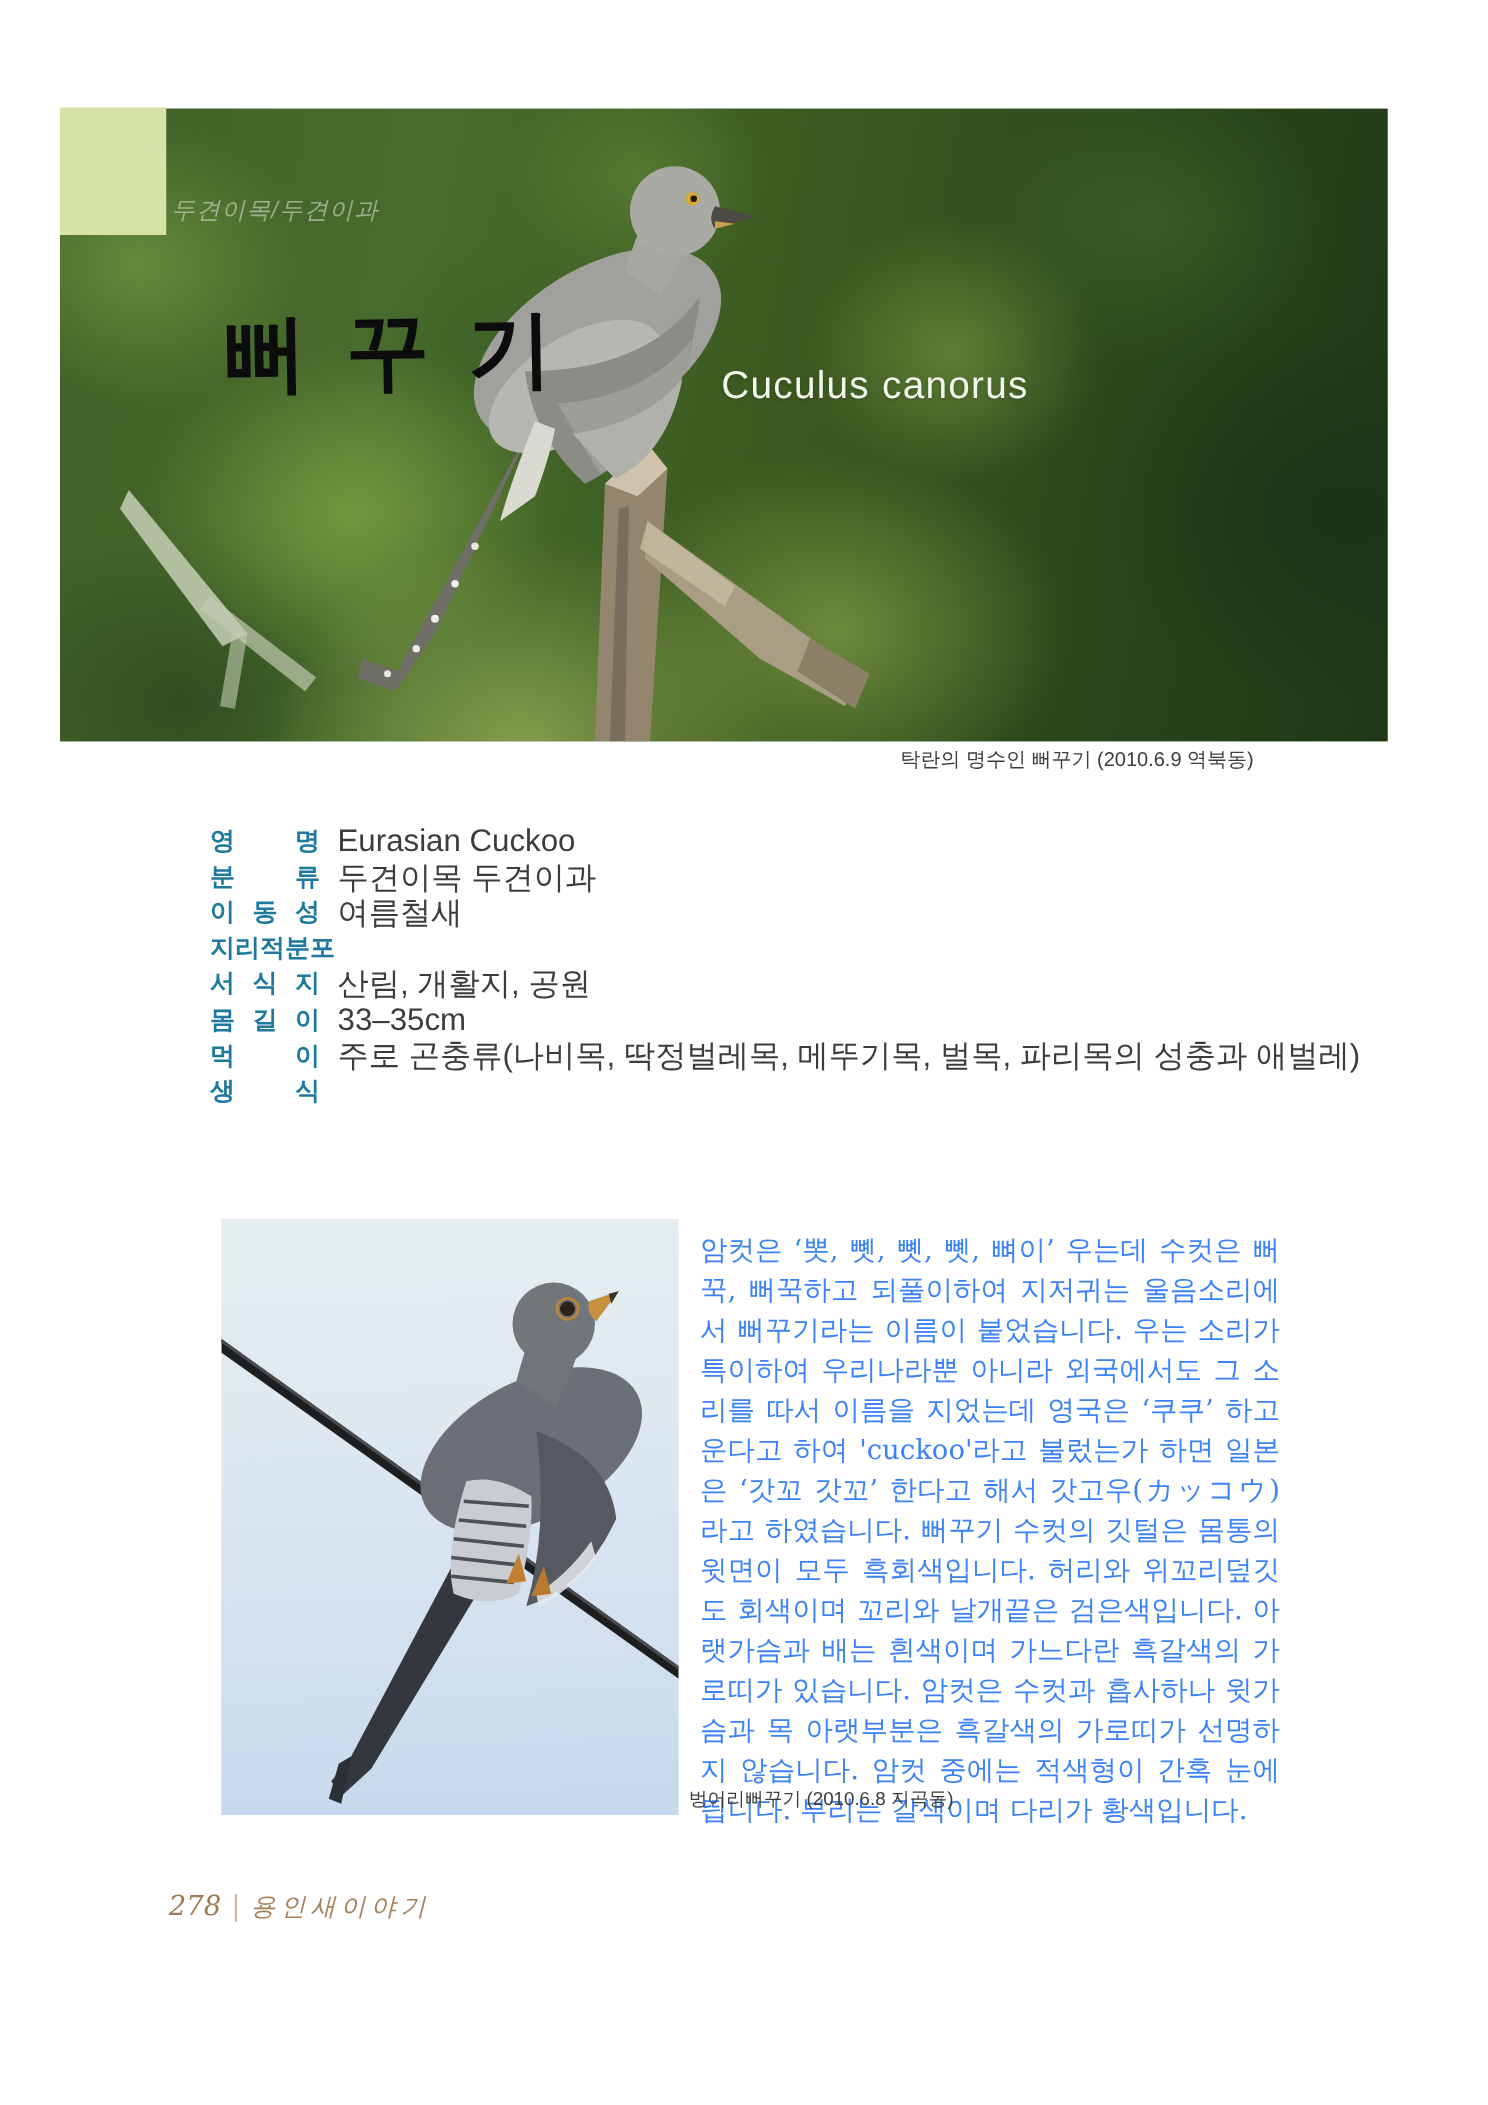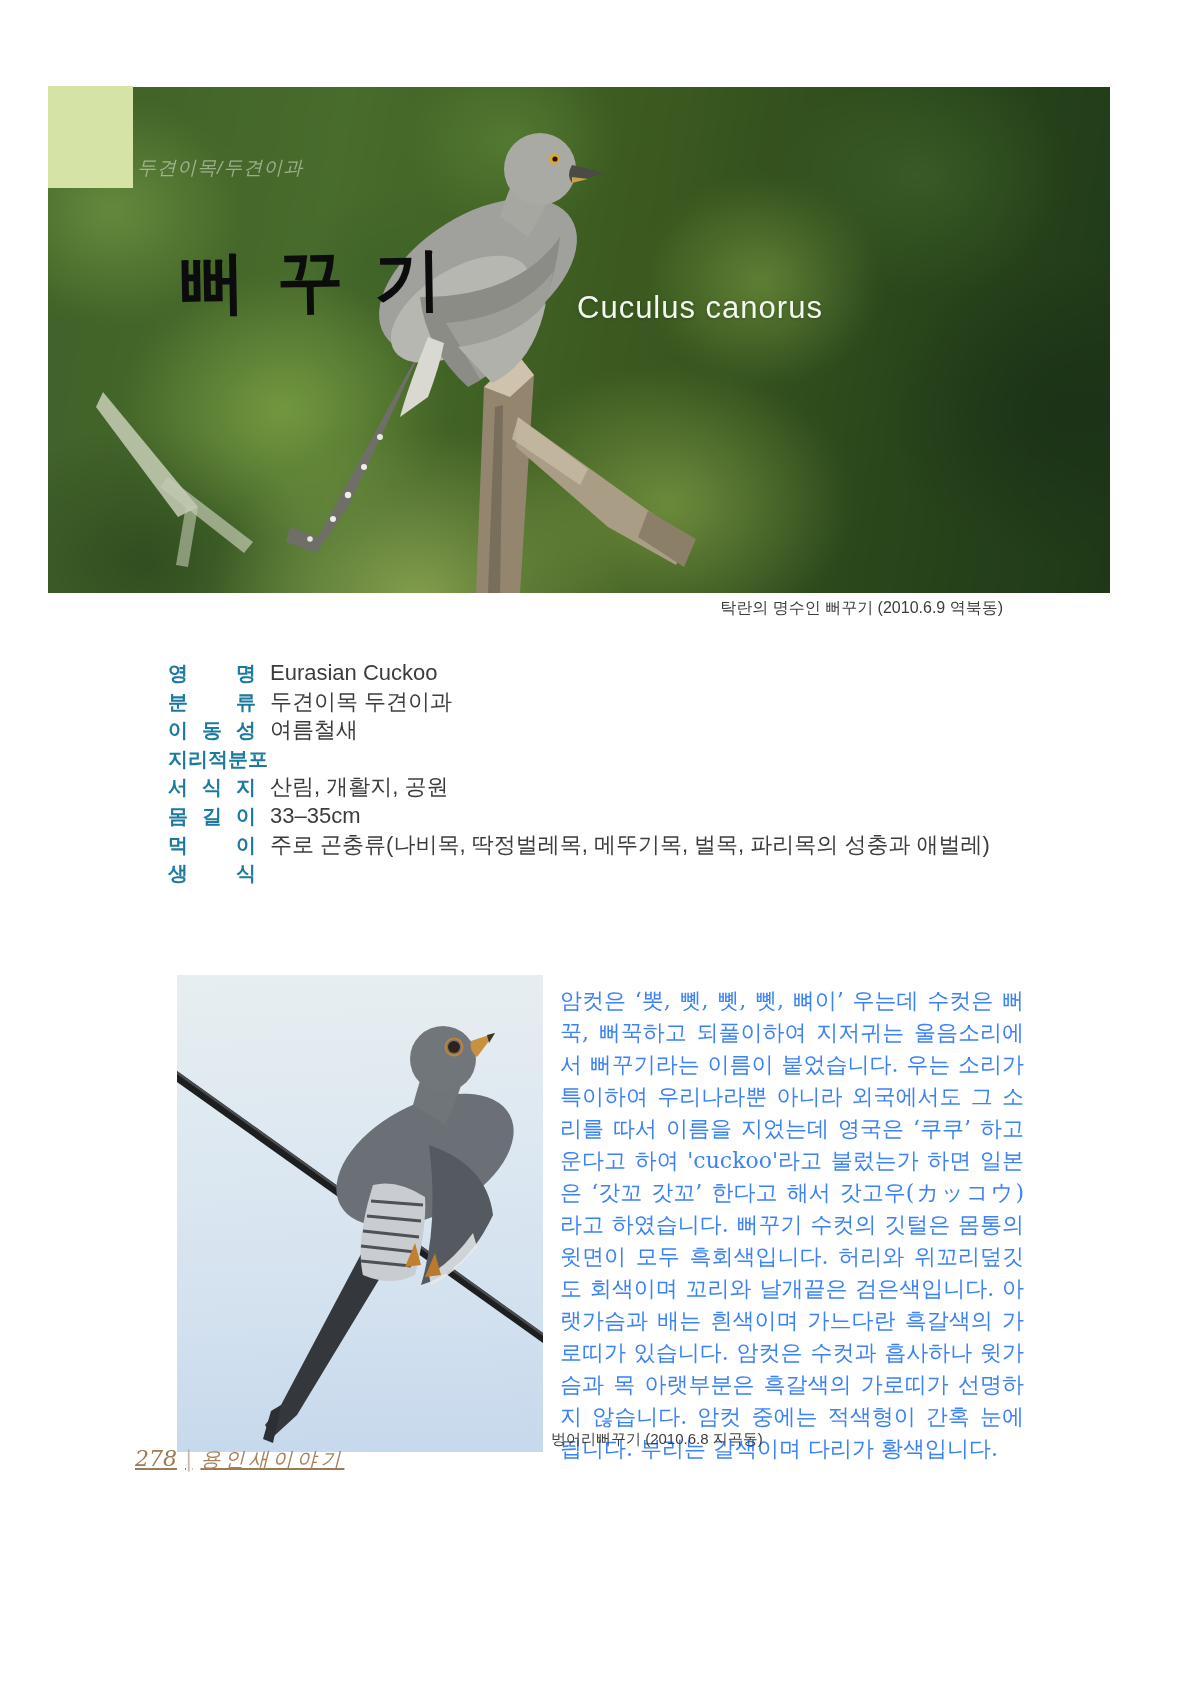--- a/index.html
+++ b/index.html
@@ -55,43 +55,43 @@
     text-align:right; font-size:16px; color:#3c3c3c;
   }
 
   
   .info-list { position:absolute; left:168px; top:659px; width:900px; }
   .info-row { display:flex; align-items:flex-start; height:28.6px; line-height:28.6px; }
   .info-label {
     display:inline-flex; justify-content:space-between; width:88px; flex-shrink:0;
     color:#1d7a9e; font-size:20px; font-weight:bold; white-space:nowrap;
   }
-  .info-value { margin-left:14px; color:#3c3c3c; font-size:22px; white-space:nowrap; }
+  .info-value { margin-left:14px; color:#3c3c3c; font-size:25px; white-space:nowrap; }
 
   
   .photo2 {
     position:absolute; left:177px; top:975px; width:366px; height:477px;
     overflow:hidden; background:linear-gradient(178deg, #e7eef0 0%, #dde8f1 35%, #d3e1ef 70%, #c6d8ec 100%);
   }
   .desc-text {
     position:absolute; left:560px; top:985px; width:464px;
     font-family:"DejaVu Serif","Liberation Serif", serif;
     font-size:22px; line-height:32px; color:#3b82f6;
     text-align:justify;
   }
   .photo2-caption {
     position:absolute; left:551px; top:1430px;
     font-size:15px; color:#3c3c3c;
   }
 
   
   .footer {
-    position:absolute; left:135px; top:1446px;
+    position:absolute; left:135px; top:1512px;
     font-family:"DejaVu Serif","Liberation Serif", serif; font-style:italic;
-    color:#9c7a52; font-size:22px;text-decoration:underline;
+    color:#9c7a52; font-size:22px;
   }
   .footer .divider { color:#c9b89f; margin:0 8px; font-style:normal; }
   .footer .book-title { font-size:20px; letter-spacing:4px; color:#a5815c; }
 </style>
 </head>
 <body>
 
 <div class="hero">
   <div class="hero-bg"></div>
   <svg width="1062" height="506" viewBox="0 0 1062 506">

